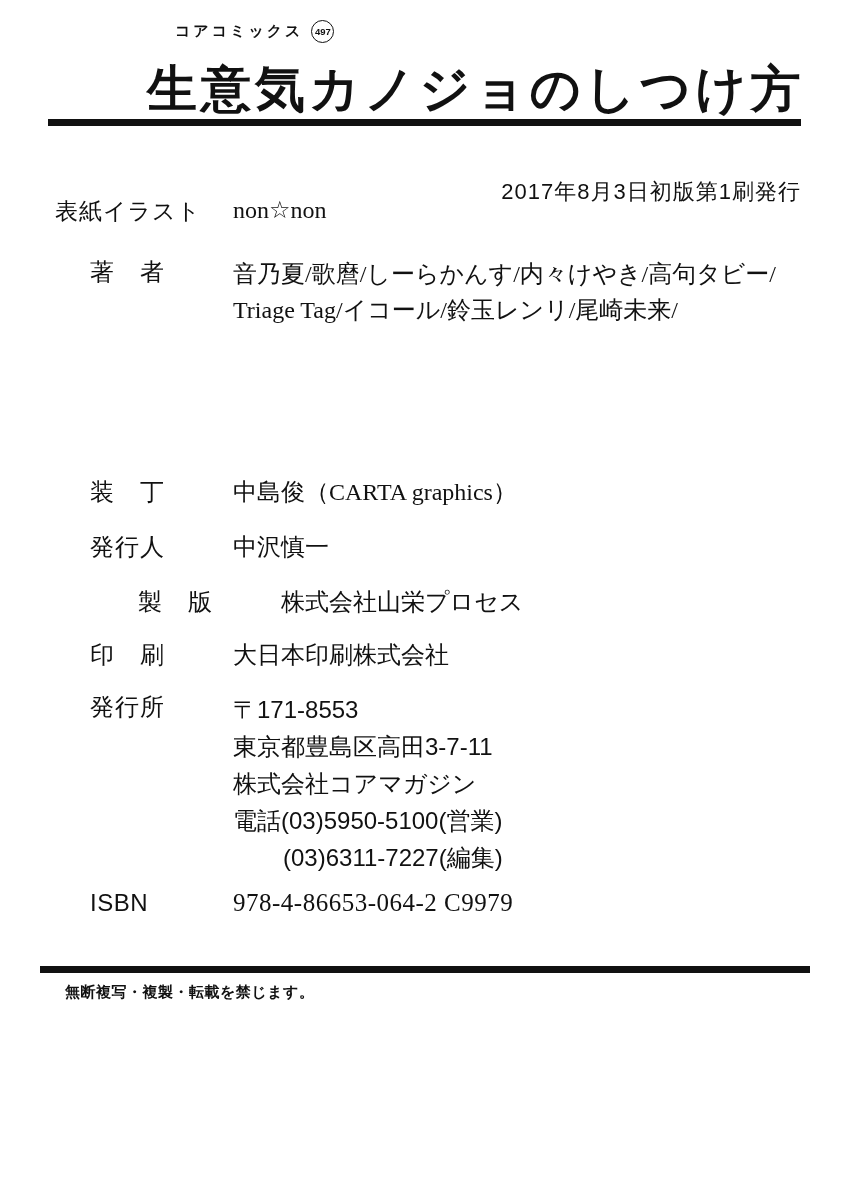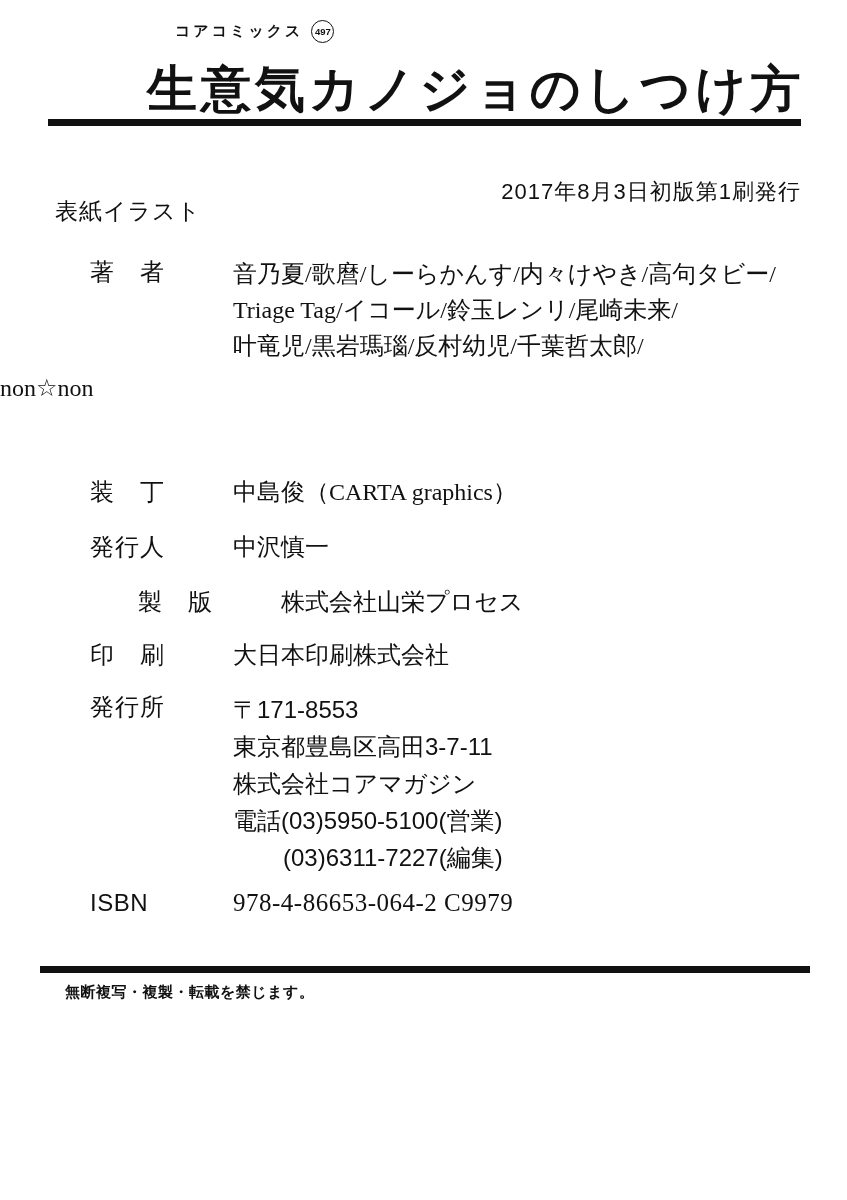--- a/index.html
+++ b/index.html
@@ -26,21 +26,21 @@
   #date{right:46px;top:133px;font-size:22px;letter-spacing:1px;white-space:nowrap;margin-top:44px;}
   
   .row{position:absolute;left:0;right:0;display:flex;align-items:flex-start;}
   .lbl{flex:0 0 178px;margin-left:55px;box-sizing:border-box;font-size:23px;letter-spacing:1px;white-space:nowrap;}
   .lbl.indent{padding-left:35px;font-size:24px;}
   .val{font-family:"Liberation Serif",serif;font-size:24px;white-space:nowrap;}
   .val.gothic{font-family:"Liberation Sans",sans-serif;}
   .lines .line{line-height:36px;}
   .office-lines .line{line-height:37px;font-size:24px;}
   .office-lines .line.tel2{padding-left:50px;}
-  #row-cover{top:196px;flex-direction:column;}
+  #row-cover{top:196px;}
   #row-authors{top:256px;}
   #row-design{top:476px;}
   #row-issuer{top:531px;}
   #row-plate{top:586px;padding-left:48px;}
   #row-print{top:639px;}
   #row-office{top:691px;}
   #row-isbn{top:889px;}
   #row-isbn .lbl{font-size:24px;letter-spacing:0.5px;}
   #row-isbn .val{font-size:25px;letter-spacing:0.5px;}
   
@@ -63,21 +63,20 @@
 <div class="row" id="row-cover">
   <div class="lbl">表紙イラスト</div>
   <div class="val">non☆non</div>
 </div>
 
 <div class="row" id="row-authors">
   <div class="lbl indent">著　者</div>
   <div class="val lines">
     <div class="line">音乃夏/歌麿/しーらかんす/内々けやき/高句タビー/</div>
     <div class="line">Triage Tag/イコール/鈴玉レンリ/尾崎未来/</div>
-    <div class="line">叶竜児/黒岩瑪瑙/反村幼児/千葉哲太郎/</div>
   </div>
 </div>
 
 <div class="row" id="row-design">
   <div class="lbl indent">装　丁</div>
   <div class="val">中島俊（CARTA graphics）</div>
 </div>
 
 <div class="row" id="row-issuer">
   <div class="lbl indent">発行人</div>

